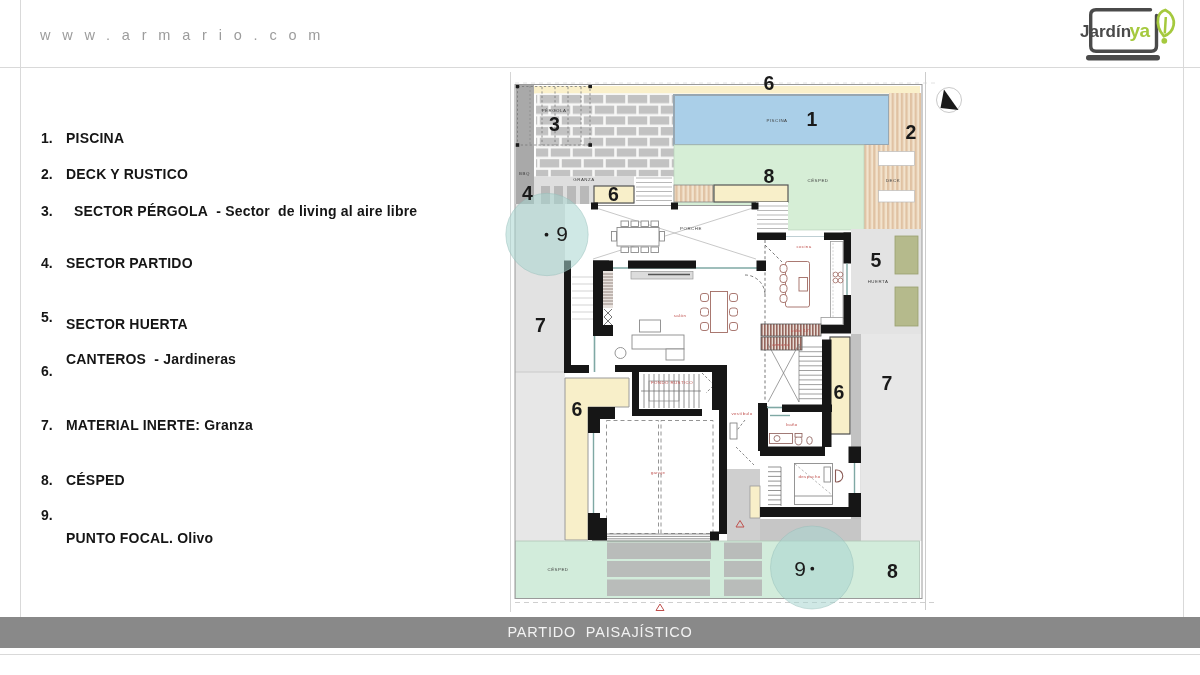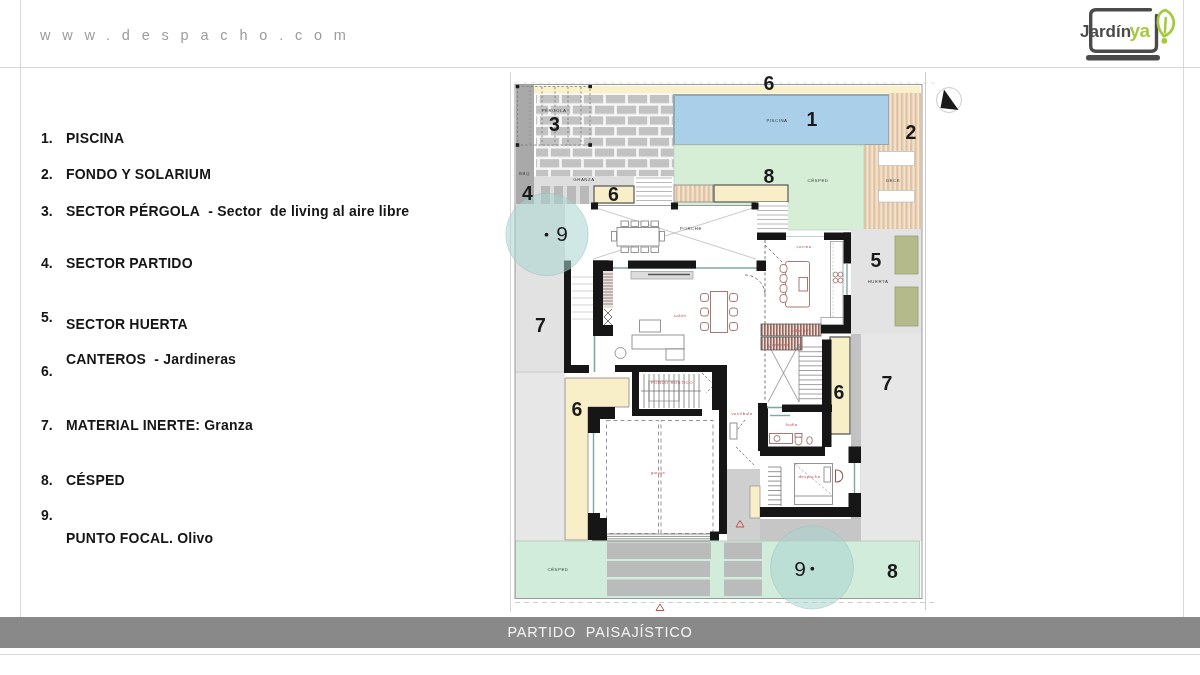--- a/index.html
+++ b/index.html
@@ -9,30 +9,30 @@
   .li-num{position:absolute;left:41px;width:24px;font-weight:bold;font-size:14px;color:#151515;}
   .li-txt{position:absolute;left:66px;font-weight:bold;font-size:14px;color:#151515;letter-spacing:0.2px;white-space:nowrap;}
 </style>
 </head>
 <body>
 
 <div class="abs" style="left:20px;top:0;width:1px;height:617px;background:#d9d9d9;"></div>
 
 <div class="abs" style="left:1183px;top:0;width:1px;height:617px;background:#d9d9d9;"></div>
 
-<div class="abs" style="left:40px;top:27px;font-size:14.5px;color:#9c9c9c;letter-spacing:11.8px;">www.despacho.com</div>
+<div class="abs" style="left:40px;top:27px;font-size:14.5px;color:#9c9c9c;letter-spacing:11.8px;">www.armario.com</div>
 
 <div class="abs" style="left:0;top:67px;width:1200px;height:1px;background:#d9d9d9;"></div>
 
 <div class="li-num" style="top:130px;">1.</div>
 <div class="li-txt" style="top:130px;">PISCINA</div>
 <div class="li-num" style="top:166px;">2.</div>
-<div class="li-txt" style="top:166px;">FONDO Y SOLARIUM</div>
+<div class="li-txt" style="top:166px;">DECK Y RUSTICO</div>
 <div class="li-num" style="top:203px;">3.</div>
-<div class="li-txt" style="top:203px;">SECTOR PÉRGOLA&nbsp; - Sector&nbsp; de living al aire libre</div>
+<div class="li-txt" style="top:203px;margin-left:8px;">SECTOR PÉRGOLA&nbsp; - Sector&nbsp; de living al aire libre</div>
 <div class="li-num" style="top:255px;">4.</div>
 <div class="li-txt" style="top:255px;">SECTOR PARTIDO</div>
 <div class="li-num" style="top:309px;">5.</div>
 <div class="li-txt" style="top:316px;">SECTOR HUERTA</div>
 <div class="li-num" style="top:363px;">6.</div>
 <div class="li-txt" style="top:351px;">CANTEROS&nbsp; - Jardineras</div>
 <div class="li-num" style="top:417px;">7.</div>
 <div class="li-txt" style="top:417px;">MATERIAL INERTE: Granza</div>
 <div class="li-num" style="top:472px;">8.</div>
 <div class="li-txt" style="top:472px;">CÉSPED</div>

